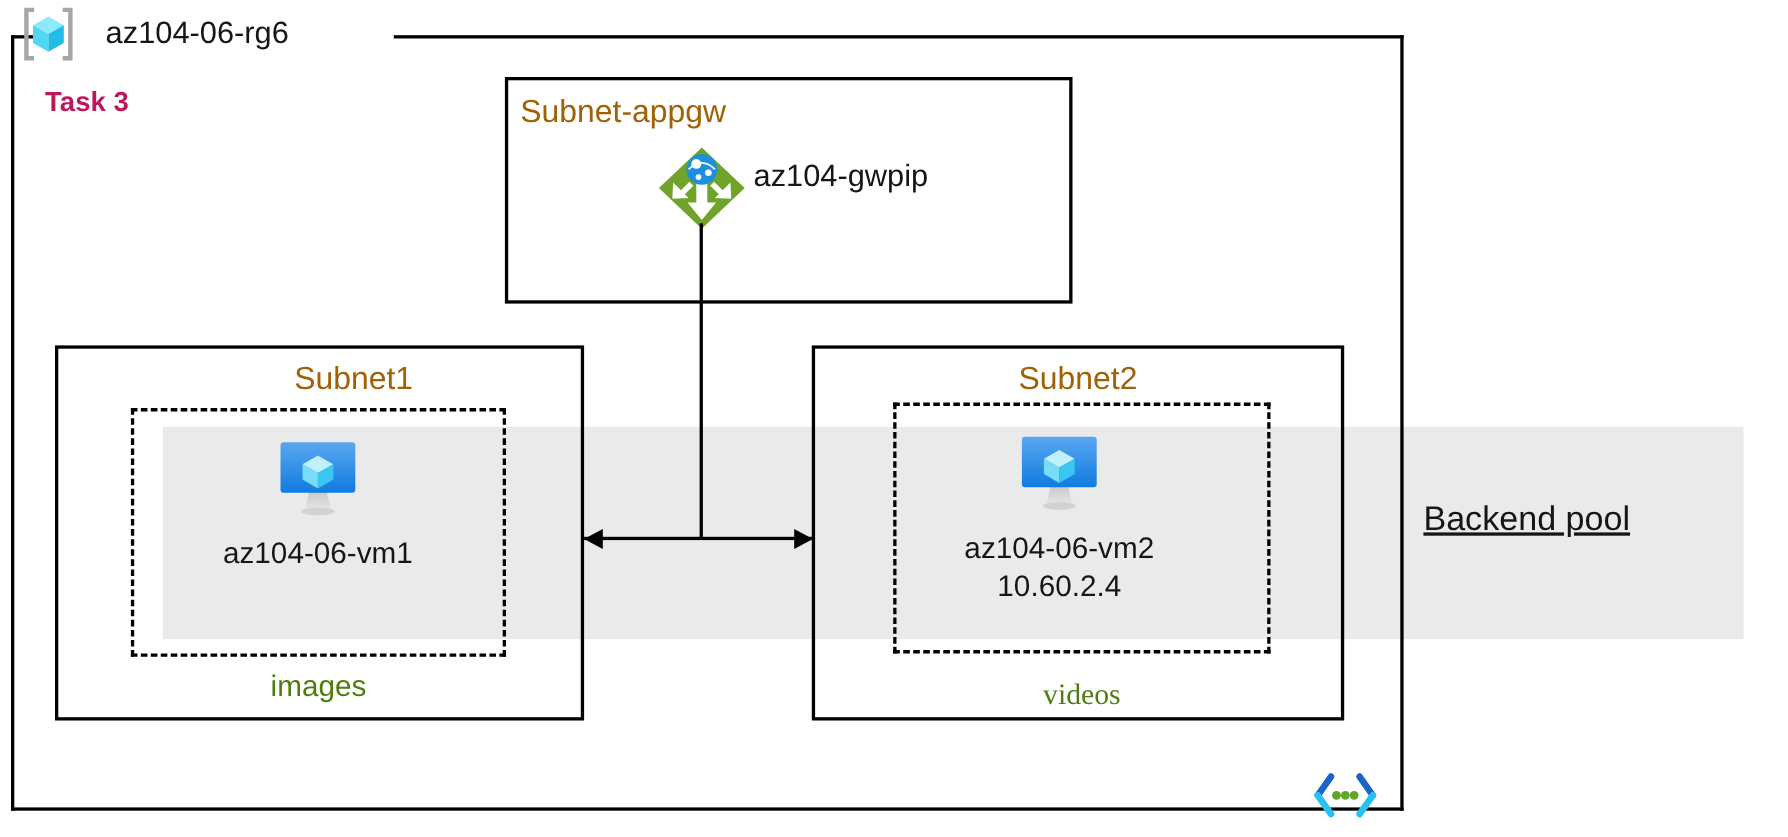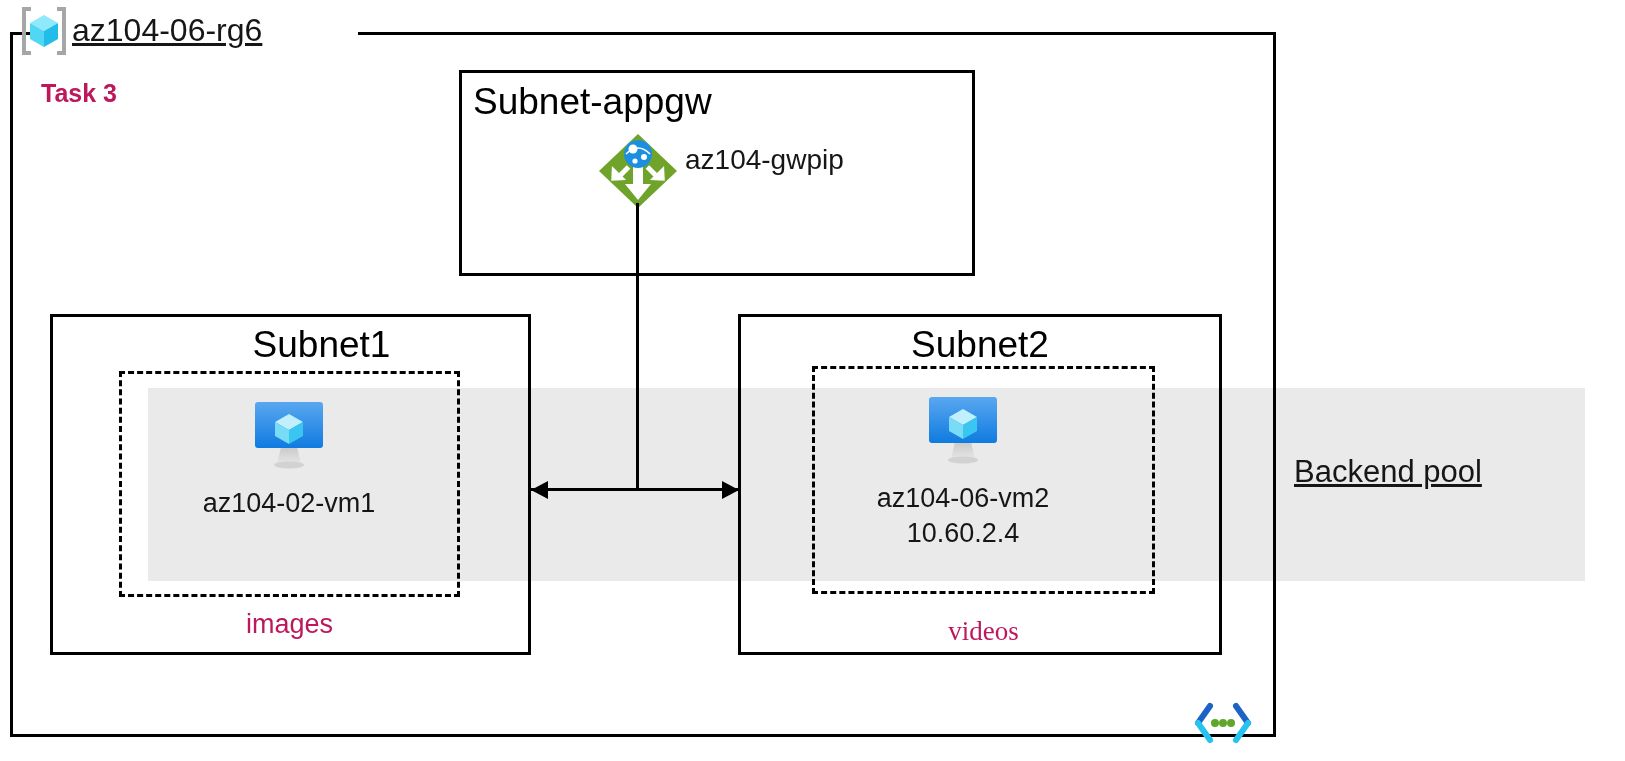--- a/index.html
+++ b/index.html
@@ -32,27 +32,26 @@
 
   .rg-icon {
     position: absolute;
     left: 18px;
     top: 6px;
     width: 52px;
     height: 50px;
   }
   .rg-label {
     position: absolute;
-    left: 72px;
+    left: 96px;
     top: 8px;
-    font-size: 32px;
+    font-size: 28px;
     line-height: 44px;
     color: #161616;
     white-space: nowrap;
-    text-decoration: underline;
   }
 
   .task-label {
     position: absolute;
     left: 41px;
     top: 79px;
     font-size: 25px;
     font-weight: bold;
     color: #be185d;
     white-space: nowrap;
@@ -80,23 +79,23 @@
 
   
   .subnet-box {
     position: absolute;
     border: 3px solid #000000;
     box-sizing: border-box;
     background: transparent;
   }
   .subnet-title {
     position: absolute;
-    font-size: 37px;
+    font-size: 29px;
     line-height: 36px;
-    color: #000000;
+    color: #a16207;
     white-space: nowrap;
   }
 
   
   .box-appgw { left: 459px; top: 70px; width: 516px; height: 206px; }
   .title-appgw { left: 473px; top: 84px; }
 
   
   .box-subnet1 { left: 50px; top: 314px; width: 481px; height: 341px; }
   .title-subnet1 { left: 50px; top: 327px; width: 543px; text-align: center; }
@@ -112,21 +111,21 @@
   .inner-dashed {
     position: absolute;
     border: 3px dashed #000000;
     box-sizing: border-box;
     background: transparent;
   }
   .group-label {
     position: absolute;
     font-size: 27px;
     line-height: 34px;
-    color: #be185d;
+    color: #4d7c0f;
     white-space: nowrap;
   }
 
   
   .vm-block {
     position: absolute;
     text-align: center;
   }
   .vm-1 { left: 160px; top: 398px; width: 258px; }
   .vm-2 { left: 834px; top: 393px; width: 258px; }
@@ -280,21 +279,21 @@
           <stop offset="100%" stop-color="#E6E6E6"></stop>
         </linearGradient>
       </defs>
       <path d="M34 49 L50 49 L54 66 L30 66 Z" fill="url(#stand1)"></path>
       <ellipse cx="42" cy="67" rx="15" ry="3.4" fill="#D2D2D2"></ellipse>
       <rect x="8" y="4" width="68" height="46" rx="3" fill="url(#scr1)"></rect>
       <polygon points="42,16 56,24 42,32 28,24" fill="#BFF0FB"></polygon>
       <polygon points="28,24 42,32 42,46 28,38" fill="#79DCF7"></polygon>
       <polygon points="56,24 56,38 42,46 42,32" fill="#39C6F0"></polygon>
     </svg>
-    <div class="vm-name">az104-02-vm1</div>
+    <div class="vm-name">az104-06-vm1</div>
   </div>
 
   <div class="group-label group-label-1">images</div>
 
   <div class="subnet-box box-subnet2"></div>
   <div class="subnet-title title-subnet2">Subnet2</div>
   <div class="inner-dashed inner-dashed-2"></div>
 
   <div class="vm-block vm-2">
     <svg class="vm-icon" viewBox="0 0 84 76" xmlns="http://www.w3.org/2000/svg">

